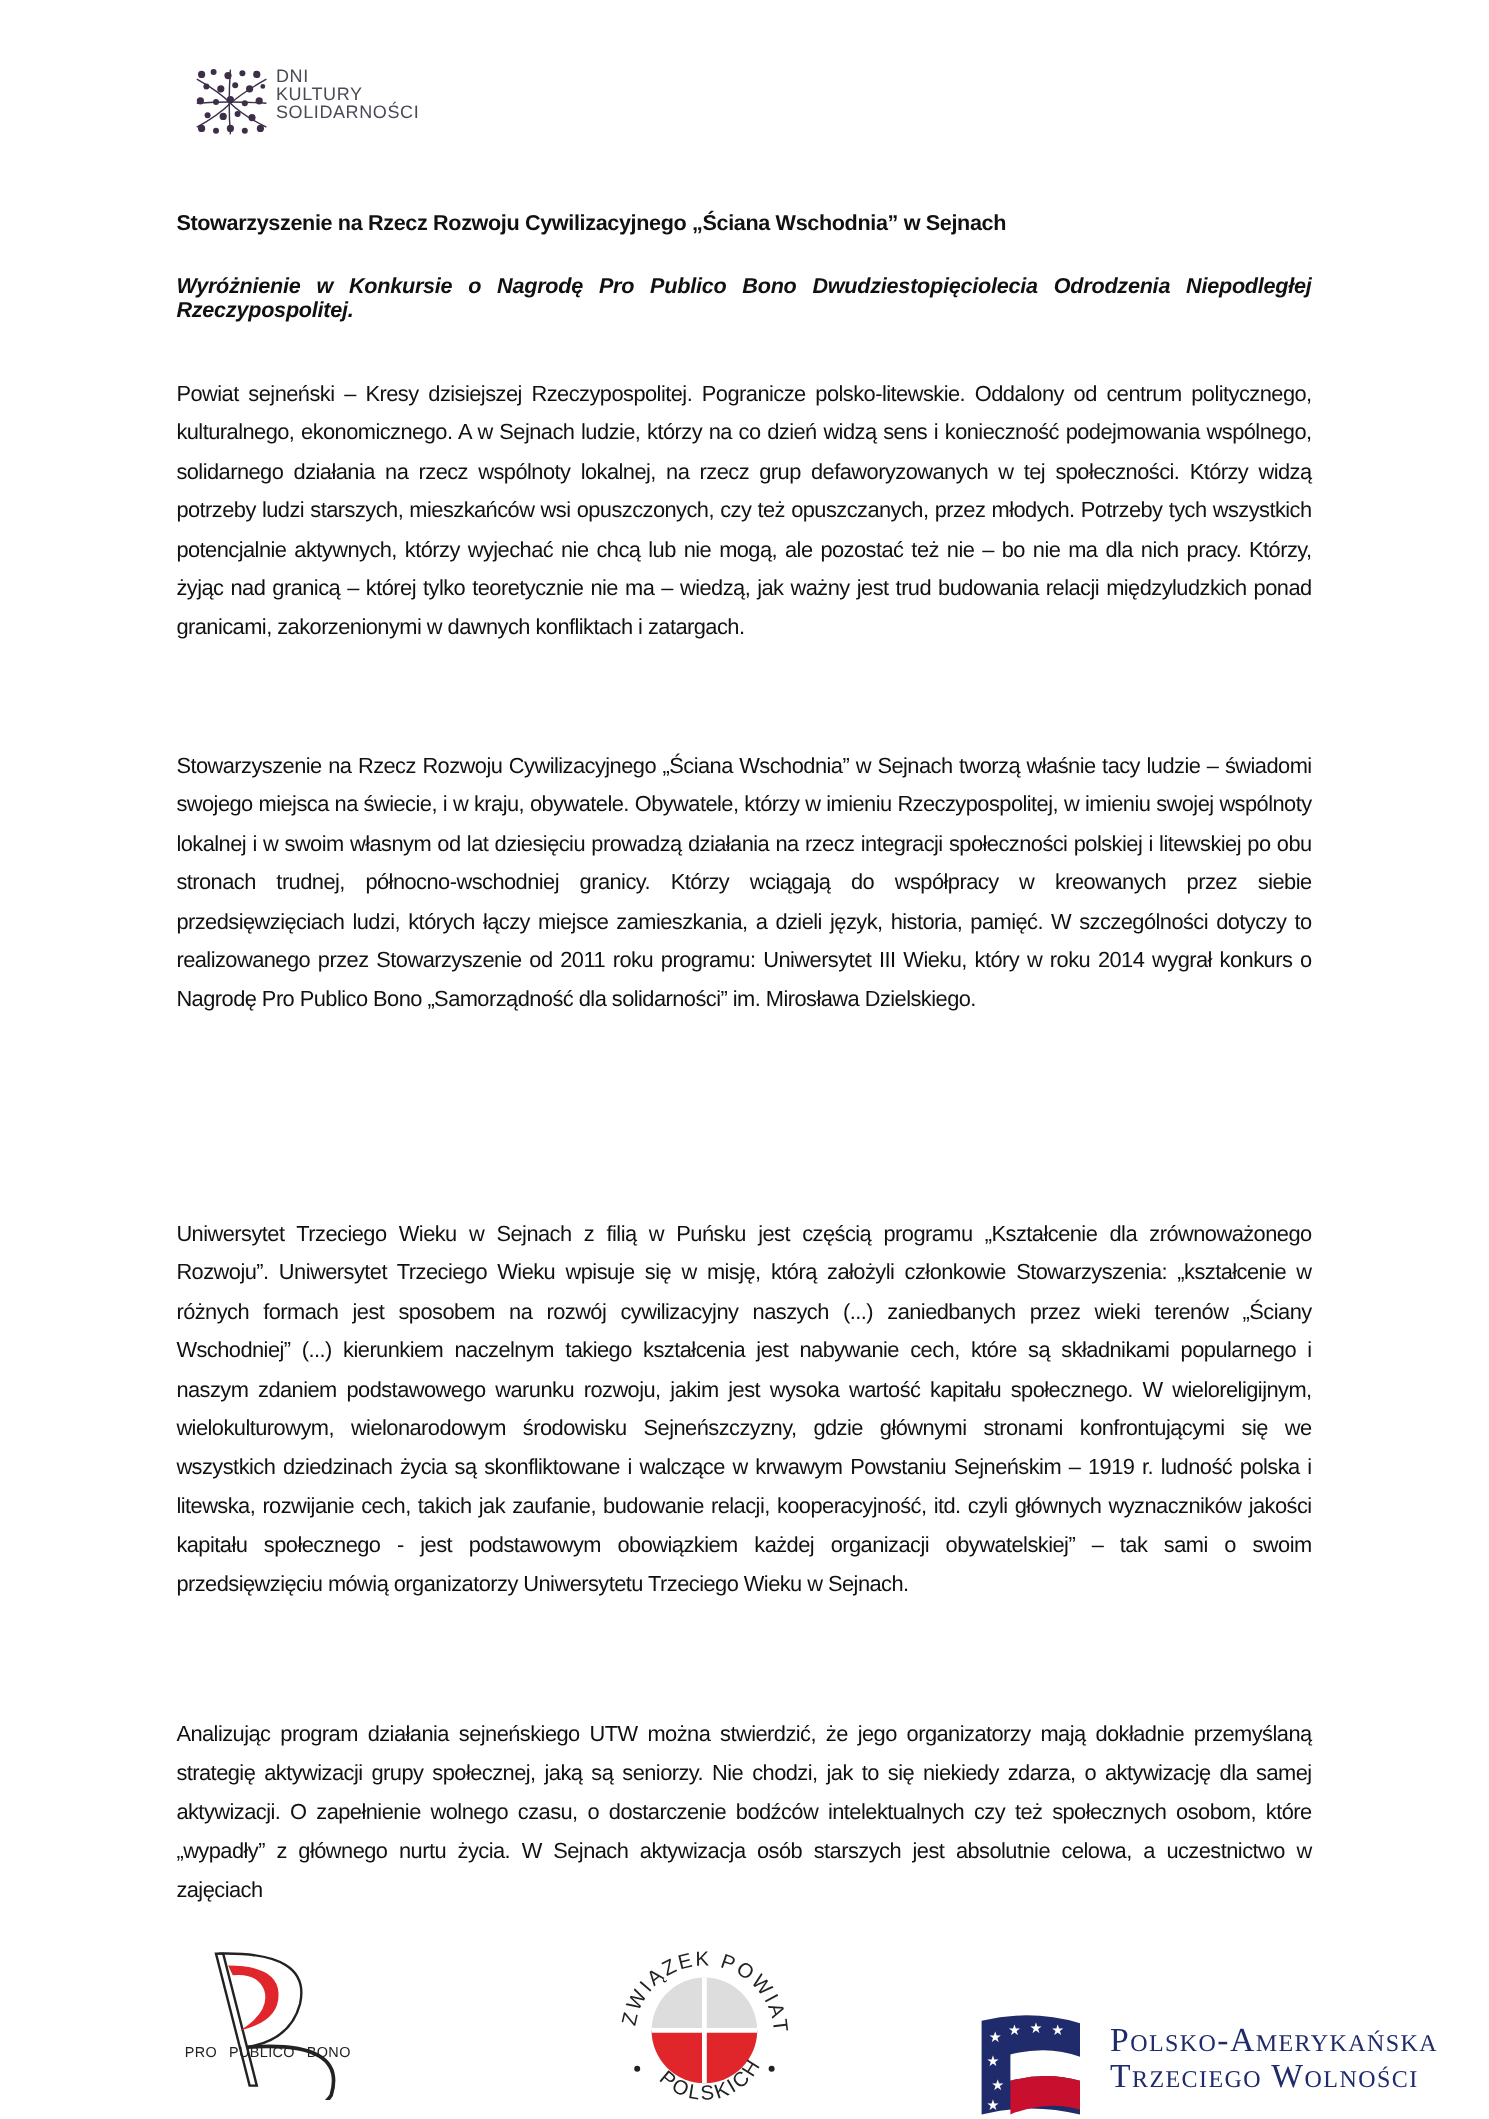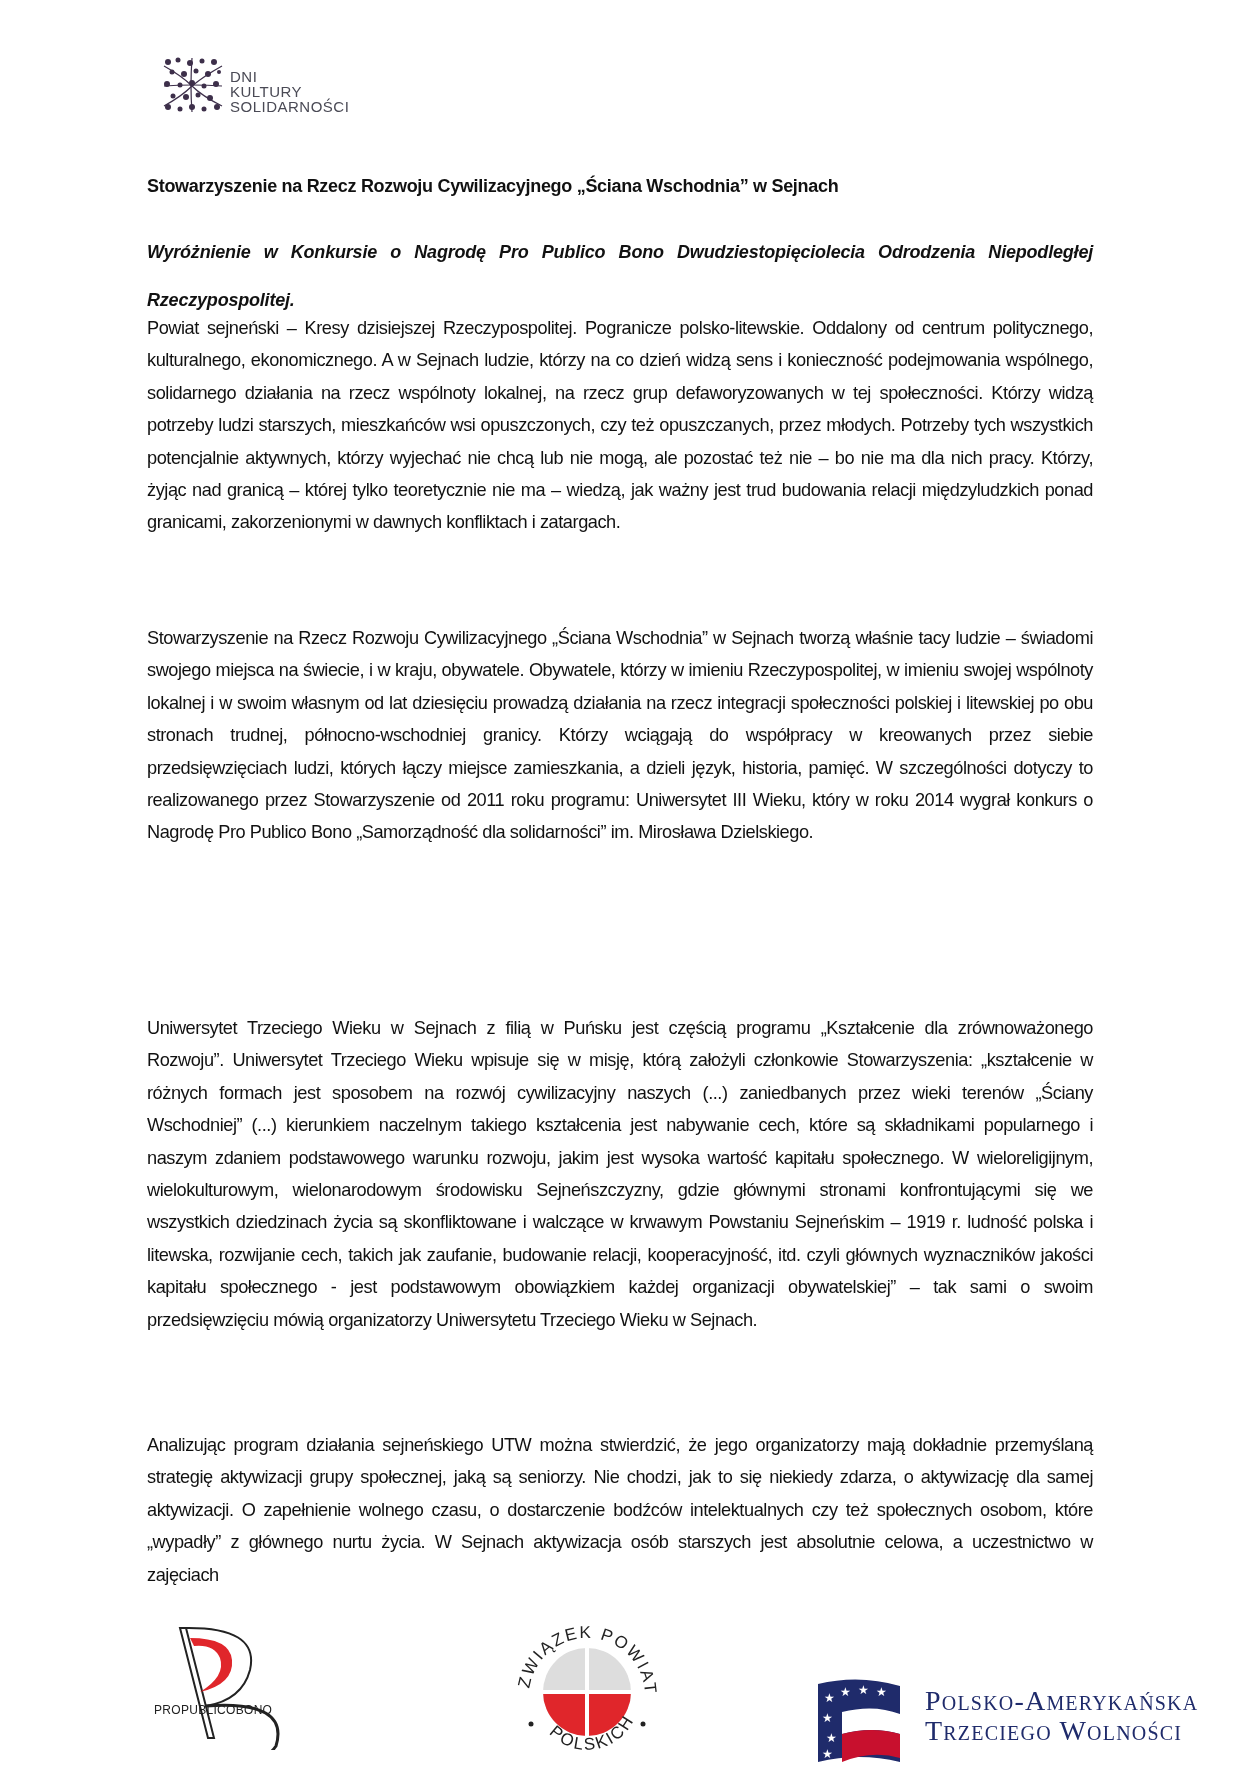--- a/index.html
+++ b/index.html
@@ -1,41 +1,41 @@
 <!DOCTYPE html>
 <html><head>
   <meta charset="utf-8">
   <style>
     html, body { margin: 0; padding: 0; background: #ffffff; }
     body { width: 1241px; height: 1766px; position: relative; overflow: hidden;
            font-family: "Liberation Sans Narrow", "Liberation Sans", sans-serif; color: #111; }
     .page { position: absolute; left: 0; top: 0; width: 1241px; height: 1766px; }
 
-    .header-logo { position: absolute; left: 162px; top: 56px; display: flex; align-items: flex-end; gap: 6px; }
+    .header-logo { position: absolute; left: 162px; top: 56px; display: flex; align-items: flex-start; gap: 6px; }
     .tree-icon { width: 62px; height: 58px; }
     .header-logo-text { font-family: "Liberation Sans", sans-serif; font-size: 15px; line-height: 15px;
                         color: #4a4a55; letter-spacing: 0.5px; }
     .header-logo-text div { display: block; }
     .title { position: absolute; left: 147px; top: 176px; width: 946px; font-weight: bold;
              font-size: 18px; letter-spacing: -0.3px; }
     .subtitle { position: absolute; left: 147px; top: 228px; width: 946px; font-weight: bold; font-style: italic;
-                font-size: 18px; line-height: 48px; text-align: justify; text-align-last: left; letter-spacing: -0.2px; }
+                font-size: 18px; line-height: 20px; text-align: justify; text-align-last: left; letter-spacing: -0.2px; }
 
     .para { position: absolute; left: 147px; width: 946px; font-size: 18.2px; line-height: 32.4px;
             text-align: justify; letter-spacing: -0.45px; word-spacing: 0px; }
     .para.p1 { top: 312px; }
     .para.p2 { top: 622px; }
     .para.p3 { top: 930px; }
     .para.p4 { top: 1012px; }
     .para.p5 { top: 1429px; }
 
     .footer { position: absolute; left: 0; top: 1600px; width: 1241px; height: 166px; }
     .ppb-logo { position: absolute; left: 150px; top: 20px; width: 160px; height: 130px; }
     .ppb-text { position: absolute; left: 154px; top: 103px; font-family: "Liberation Sans", sans-serif;
-                font-size: 12px; color: #222; letter-spacing: 0.3px; display: flex; }
+                font-size: 12px; color: #222; letter-spacing: 0.3px; display: flex; gap: 10px; }
     .zpp-logo { position: absolute; left: 507px; top: 10px; width: 160px; height: 160px; }
     .pafw-flag { position: absolute; left: 814px; top: 78px; width: 90px; height: 88px; }
     .pafw-text { position: absolute; left: 925px; top: 86px; font-family: "Liberation Serif", serif;
                  color: #1f2b6b; font-size: 28px; line-height: 30px; font-variant: small-caps; letter-spacing: 1.2px; }
   </style>
 </head>
 <body>
 
 <div class="page">
 

